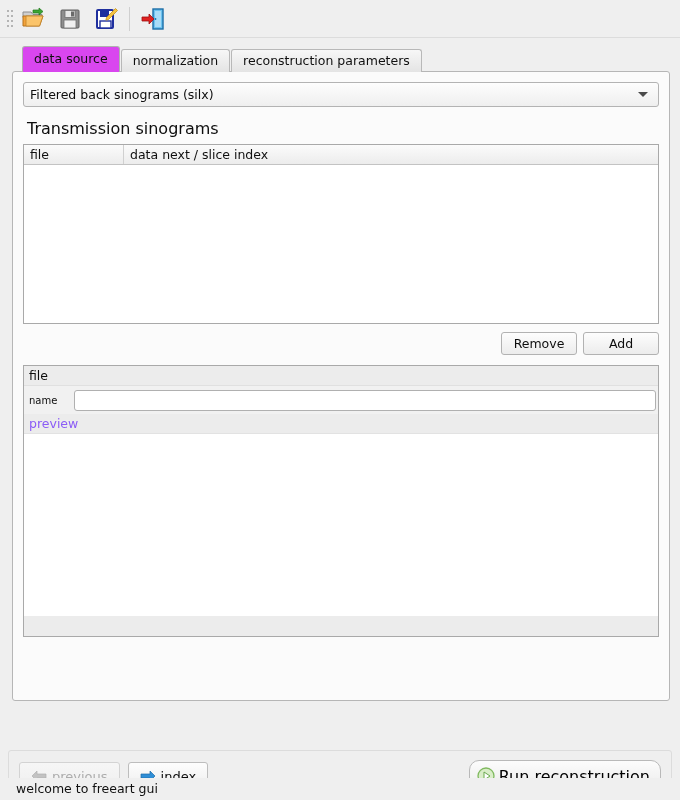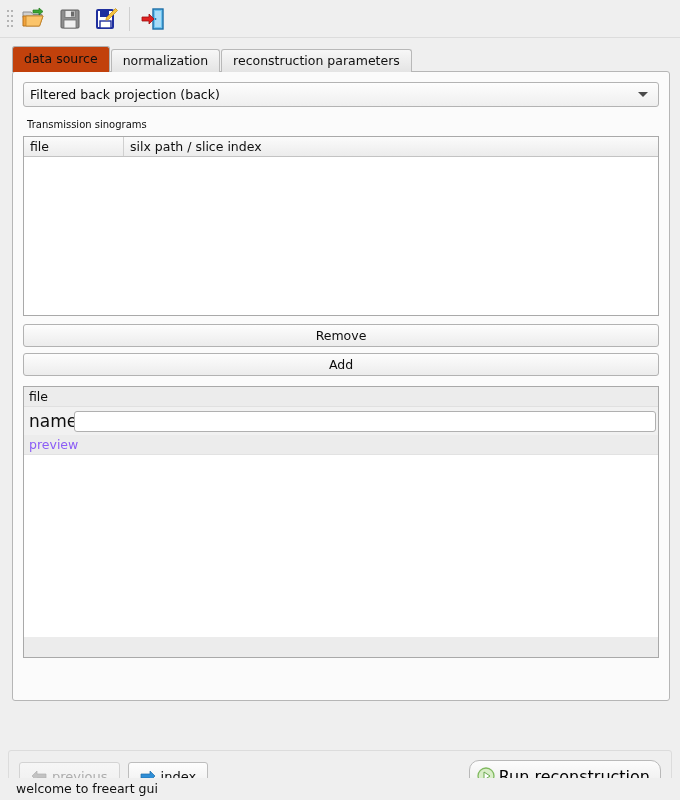--- a/index.html
+++ b/index.html
@@ -81,26 +81,27 @@
     border: 1px solid #b8b8b8;
     border-bottom: none;
     border-radius: 3px 3px 0 0;
     margin-right: 1px;
     font-size: 12.5px;
     color: #101010;
     cursor: pointer;
     white-space: nowrap;
   }
   .tab.active {
-    background: #c2410c;
+    background: #d946ef;
     height: 25px;
     line-height: 24px;
     border-color: #b0b0b0;
     position: relative;
     z-index: 3;
+    margin-left: 10px;
   }
 
   
   .panel {
     margin: -1px 10px 0 12px;
     border: 1px solid #b6b6b6;
     border-radius: 3px;
     background: #fbfbfb;
     height: 630px;
     box-sizing: border-box;
@@ -124,21 +125,21 @@
   .combo .carrow {
     width: 0; height: 0;
     border-left: 5px solid transparent;
     border-right: 5px solid transparent;
     border-top: 5px solid #4a4a4a;
     margin-right: 4px;
   }
 
   .sectionlabel {
     margin: 12px 0 6px 4px;
-    font-size: 10px;
+    font-size: 16px;
     color: #0d0d0d;
   }
 
   
   .tablebox {
     border: 1px solid #a9a9a9;
     background: #ffffff;
     height: 180px;
     box-sizing: border-box;
     overflow: hidden;
@@ -160,21 +161,20 @@
   }
   .th.c1 { width: 100px; }
   .th.c2 { flex: 1; border-right: none; }
   .tbody { height: 159px; background: #fff; }
 
   .btnrow {
     display: flex;
     justify-content: flex-end;
     gap: 6px;
     margin-top: 8px;
-    flex-direction: column;
   }
   .btn {
     min-width: 76px;
     height: 23px;
     line-height: 21px;
     text-align: center;
     padding: 0 10px;
     box-sizing: border-box;
     border: 1px solid #b2b2b2;
     border-radius: 3px;
@@ -201,21 +201,21 @@
     border-bottom: 1px solid #e0e0e0;
   }
   .namerow {
     height: 28px;
     display: flex;
     align-items: center;
     background: #f1f1f1;
     padding: 0 1px 0 5px;
     box-sizing: border-box;
   }
-  .namelab { width: 45px; font-size: 17px; color: #0d0d0d; }
+  .namelab { width: 45px; font-size: 10px; color: #0d0d0d; }
   .nameinput {
     flex: 1;
     height: 21px;
     border: 1px solid #b0b0b0;
     border-radius: 3px;
     background: #ffffff;
     font-family: "DejaVu Sans", "Liberation Sans", sans-serif;
     font-size: 12.5px;
     padding: 0 4px;
     box-sizing: border-box;
@@ -366,30 +366,30 @@
     </div>
     <div class="tab">
       <span>reconstruction parameters</span>
     </div>
   </div>
 </div>
 
 <div class="panel">
 
   <div class="combo">
-    <span class="cval">Filtered back projection (back)</span>
+    <span class="cval">Filtered back sinograms (silx)</span>
     <span class="carrow"></span>
   </div>
 
   <div class="sectionlabel">Transmission sinograms</div>
 
   <div class="tablebox">
     <div class="thead">
       <div class="th c1">file</div>
-      <div class="th c2">silx path / slice index</div>
+      <div class="th c2">data next / slice index</div>
     </div>
     <div class="tbody"></div>
   </div>
 
   <div class="btnrow">
     <div class="btn">Remove</div>
     <div class="btn">Add</div>
   </div>
 
   <div class="filegroup">

